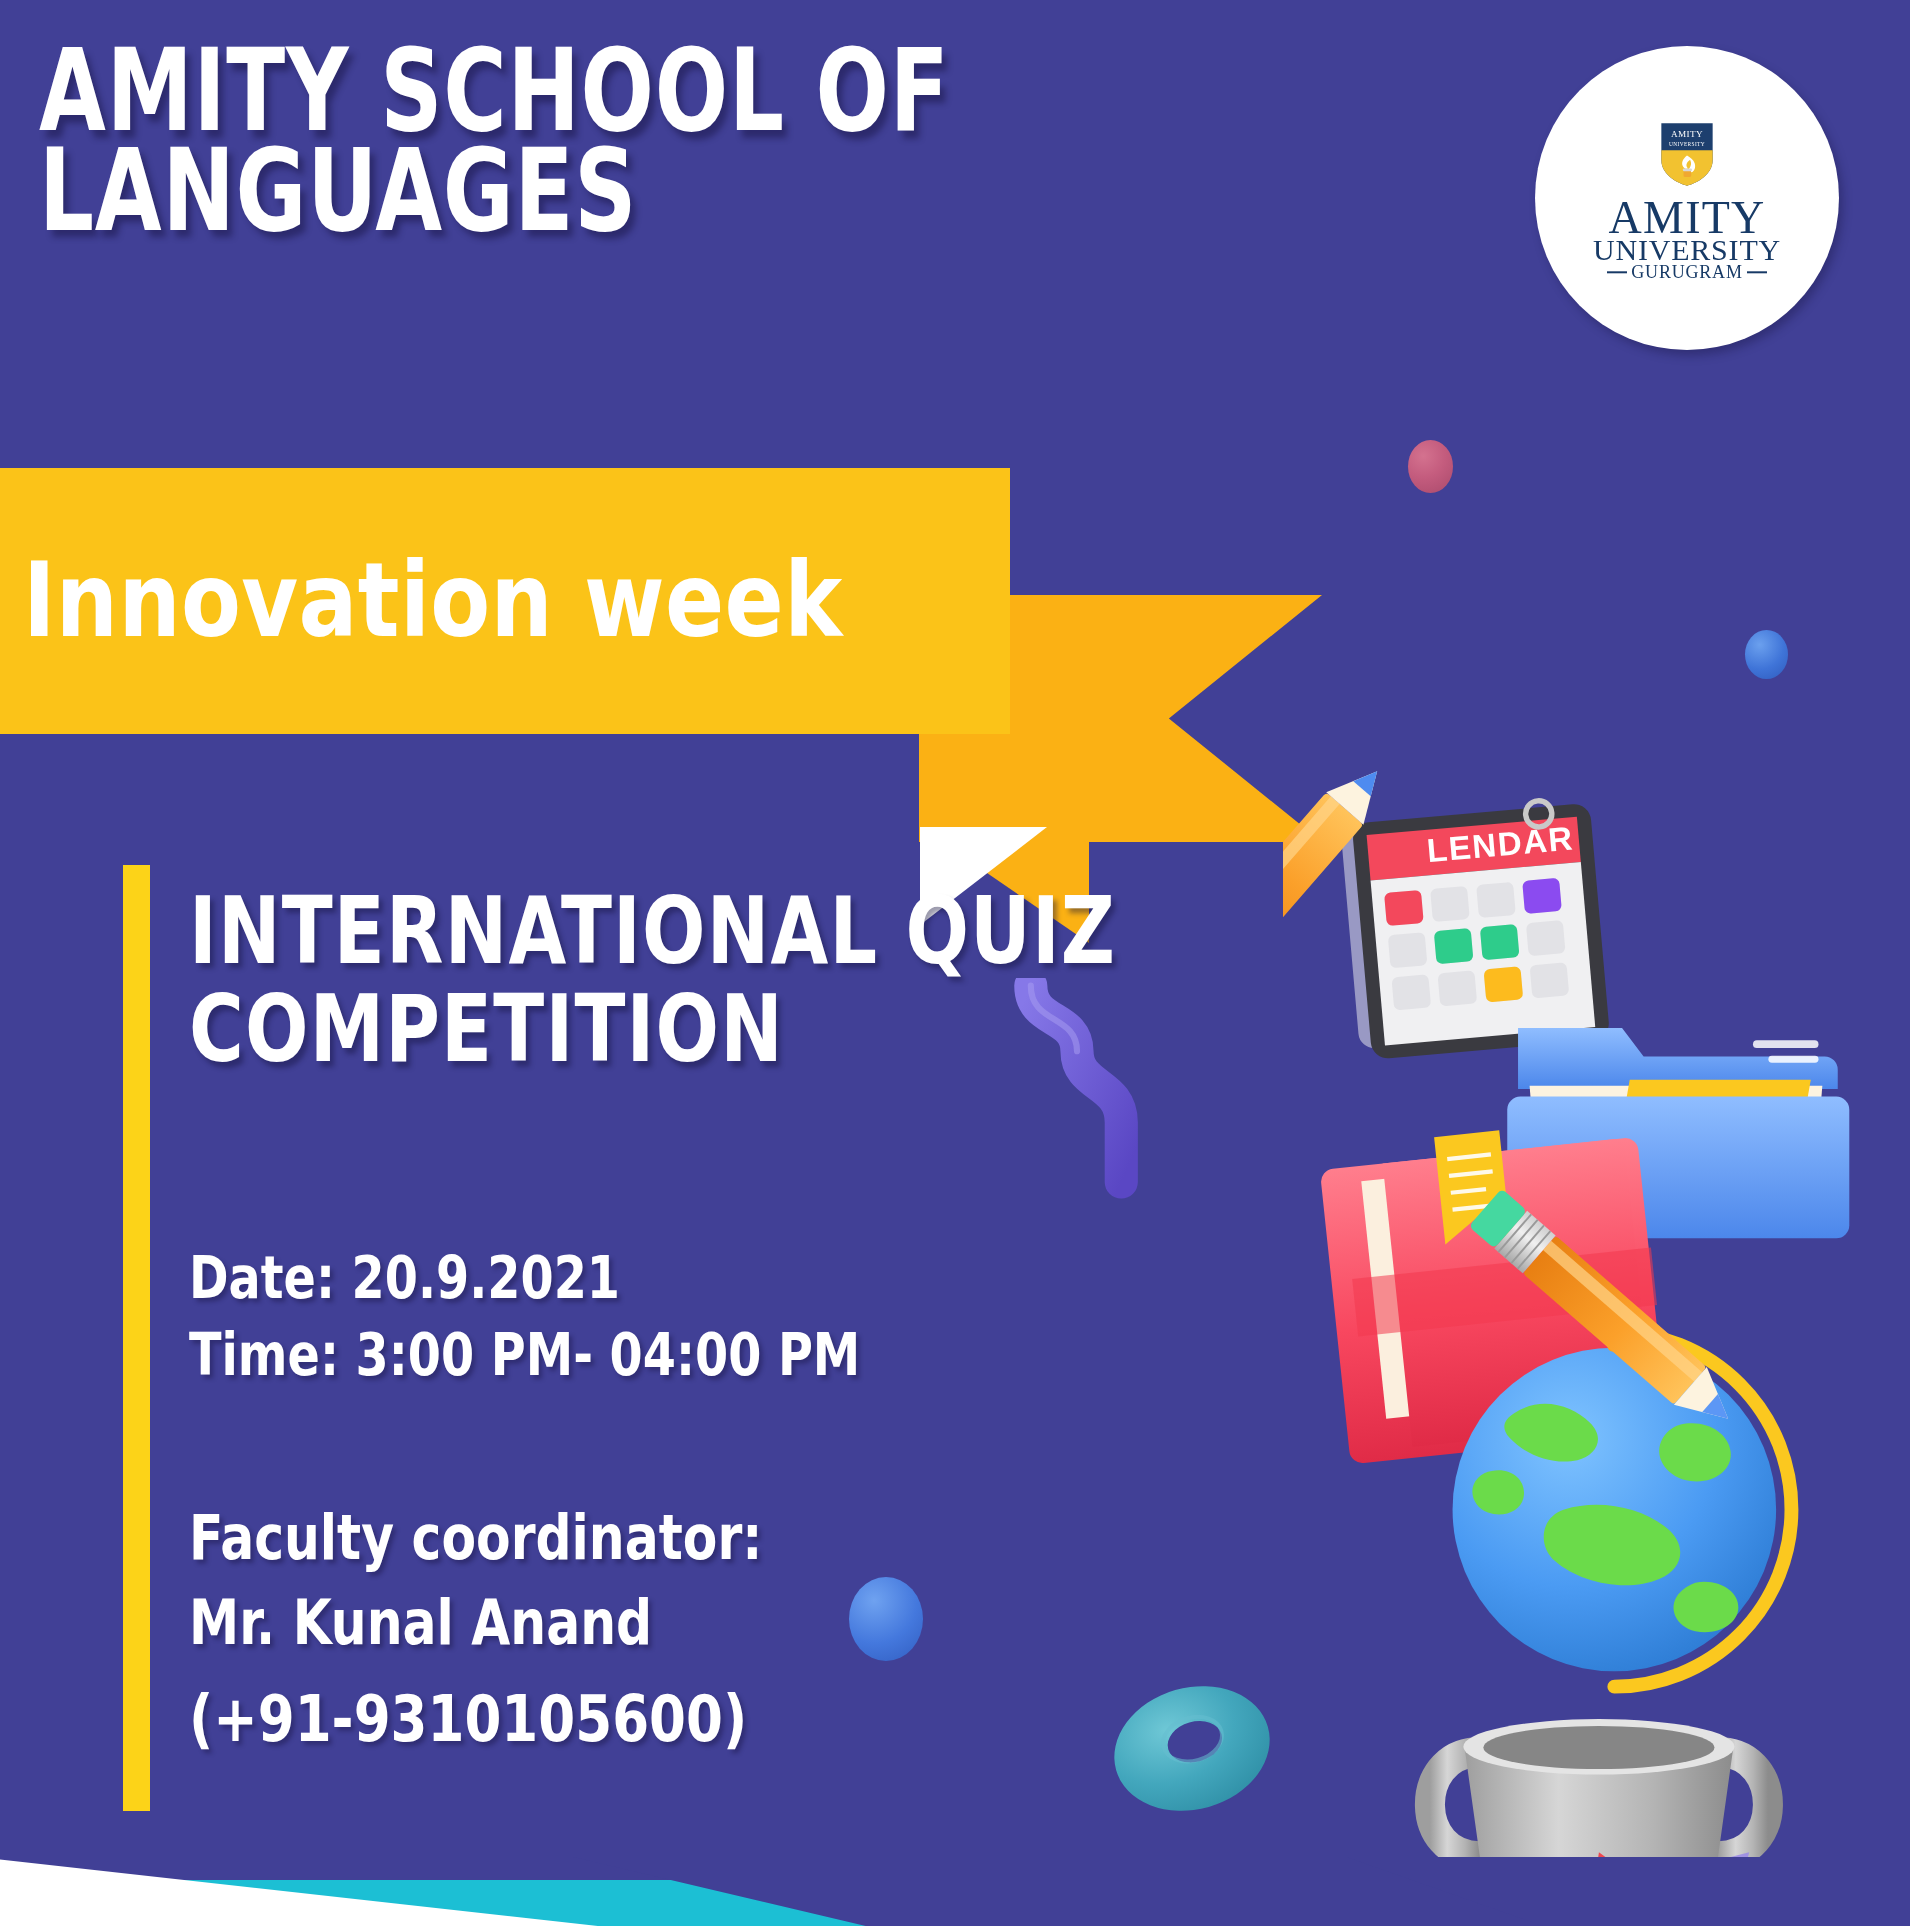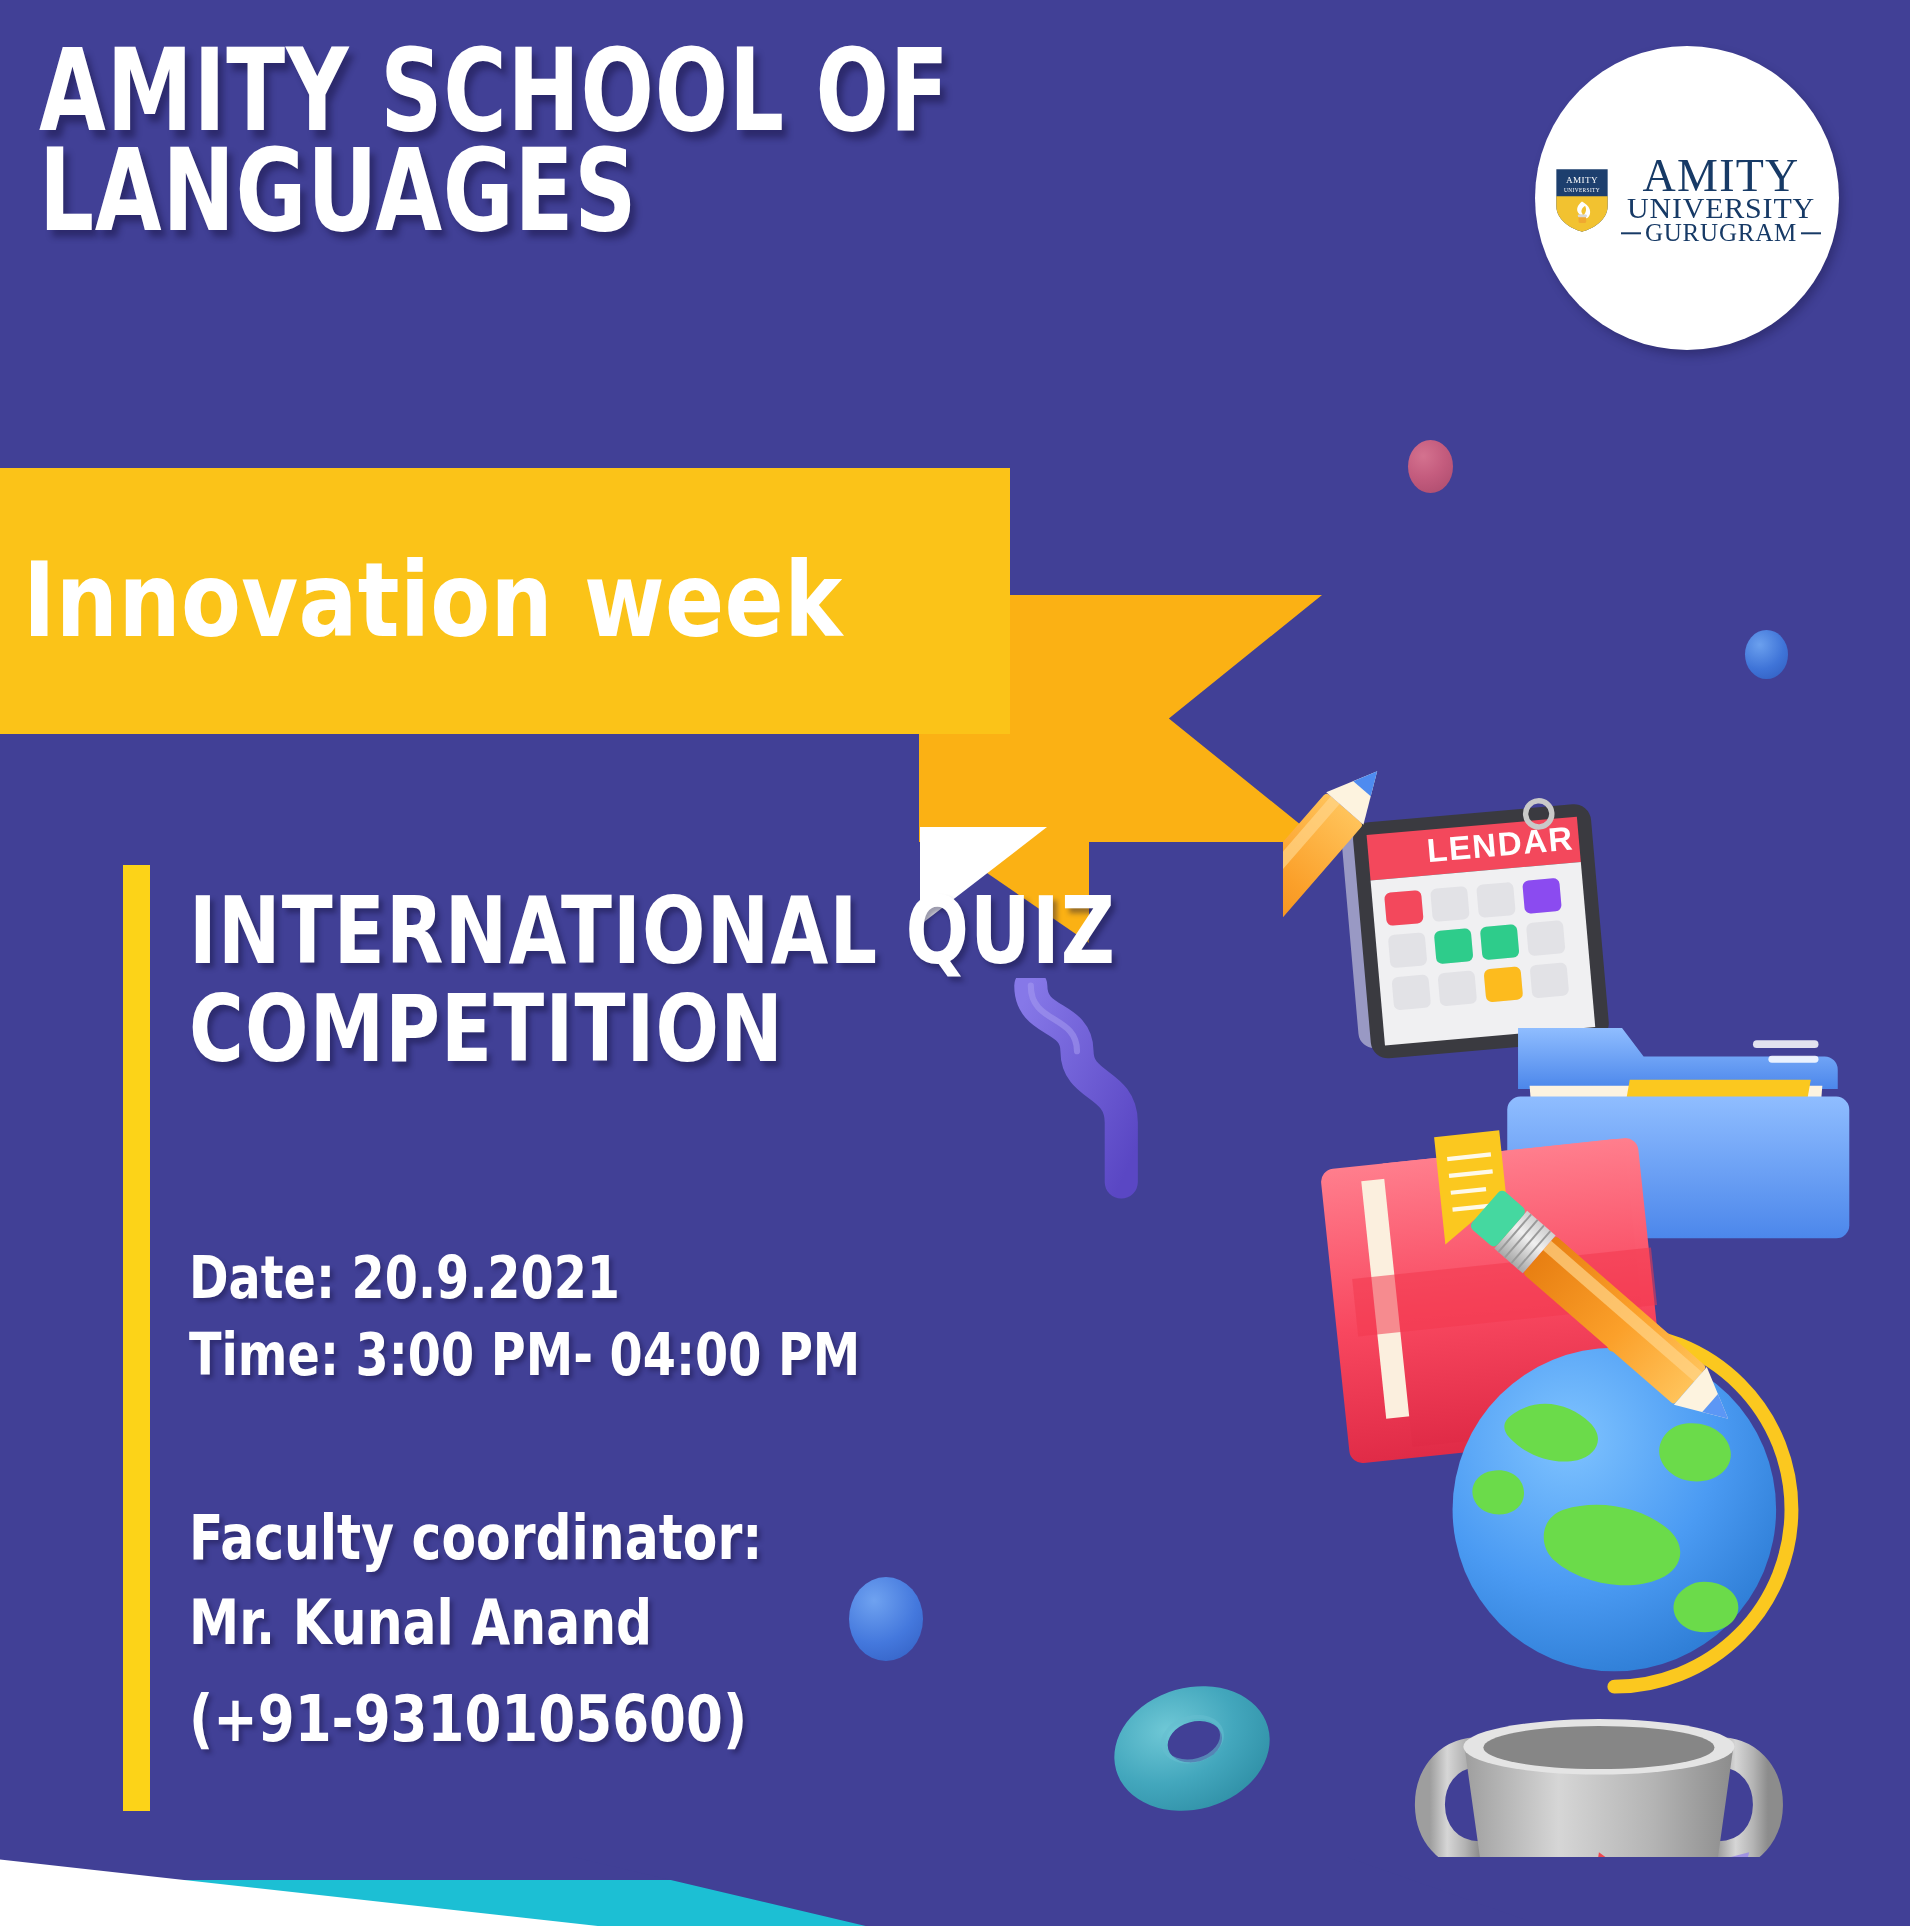--- a/index.html
+++ b/index.html
@@ -55,20 +55,21 @@
     box-shadow: 3.9px 5.4px 10px rgba(20,16,60,0.35);
     display: flex;
     align-items: center;
     justify-content: center;
   }
   #logo-inner {
     display: flex;
     align-items: center;
     gap: 10px;
     transform: translateY(2.3px);
+    flex-direction: column;
   }
   #logo-shield { width: 58px; height: 67px; flex: none; }
   #logo-words { display: flex; flex-direction: column; align-items: center; line-height: 0.9; }
   #logo-words .amity {
     font-family: "Liberation Serif", "DejaVu Serif", serif;
     font-size: 46px;
     color: #173a66;
     letter-spacing: 1.2px;
   }
   #logo-words .univ {
@@ -77,21 +78,21 @@
     color: #173a66;
     letter-spacing: 0.8px;
     margin-top: -2.3px;
   }
   #logo-words .gurugram-row {
     display: flex; align-items: center; gap: 3.9px; margin-top: 0.8px;
   }
   #logo-words .gurugram-row .rule { width: 20px; height: 1.9px; background: #173a66; }
   #logo-words .gurugram {
     font-family: "Liberation Serif", "DejaVu Serif", serif;
-    font-size: 25px; color: #173a66; letter-spacing: 0.8px;
+    font-size: 18px; color: #173a66; letter-spacing: 0.8px;
   }
 
   
   #ribbon-tail {
     left: 919px; top: 595px; width: 403px; height: 247px;
     background: #FBB114;
     clip-path: polygon(0 0, 100% 0, 62% 50%, 100% 100%, 0 100%);
   }
   #ribbon-fold {
     left: 920px; top: 827px; width: 169px; height: 116px;

